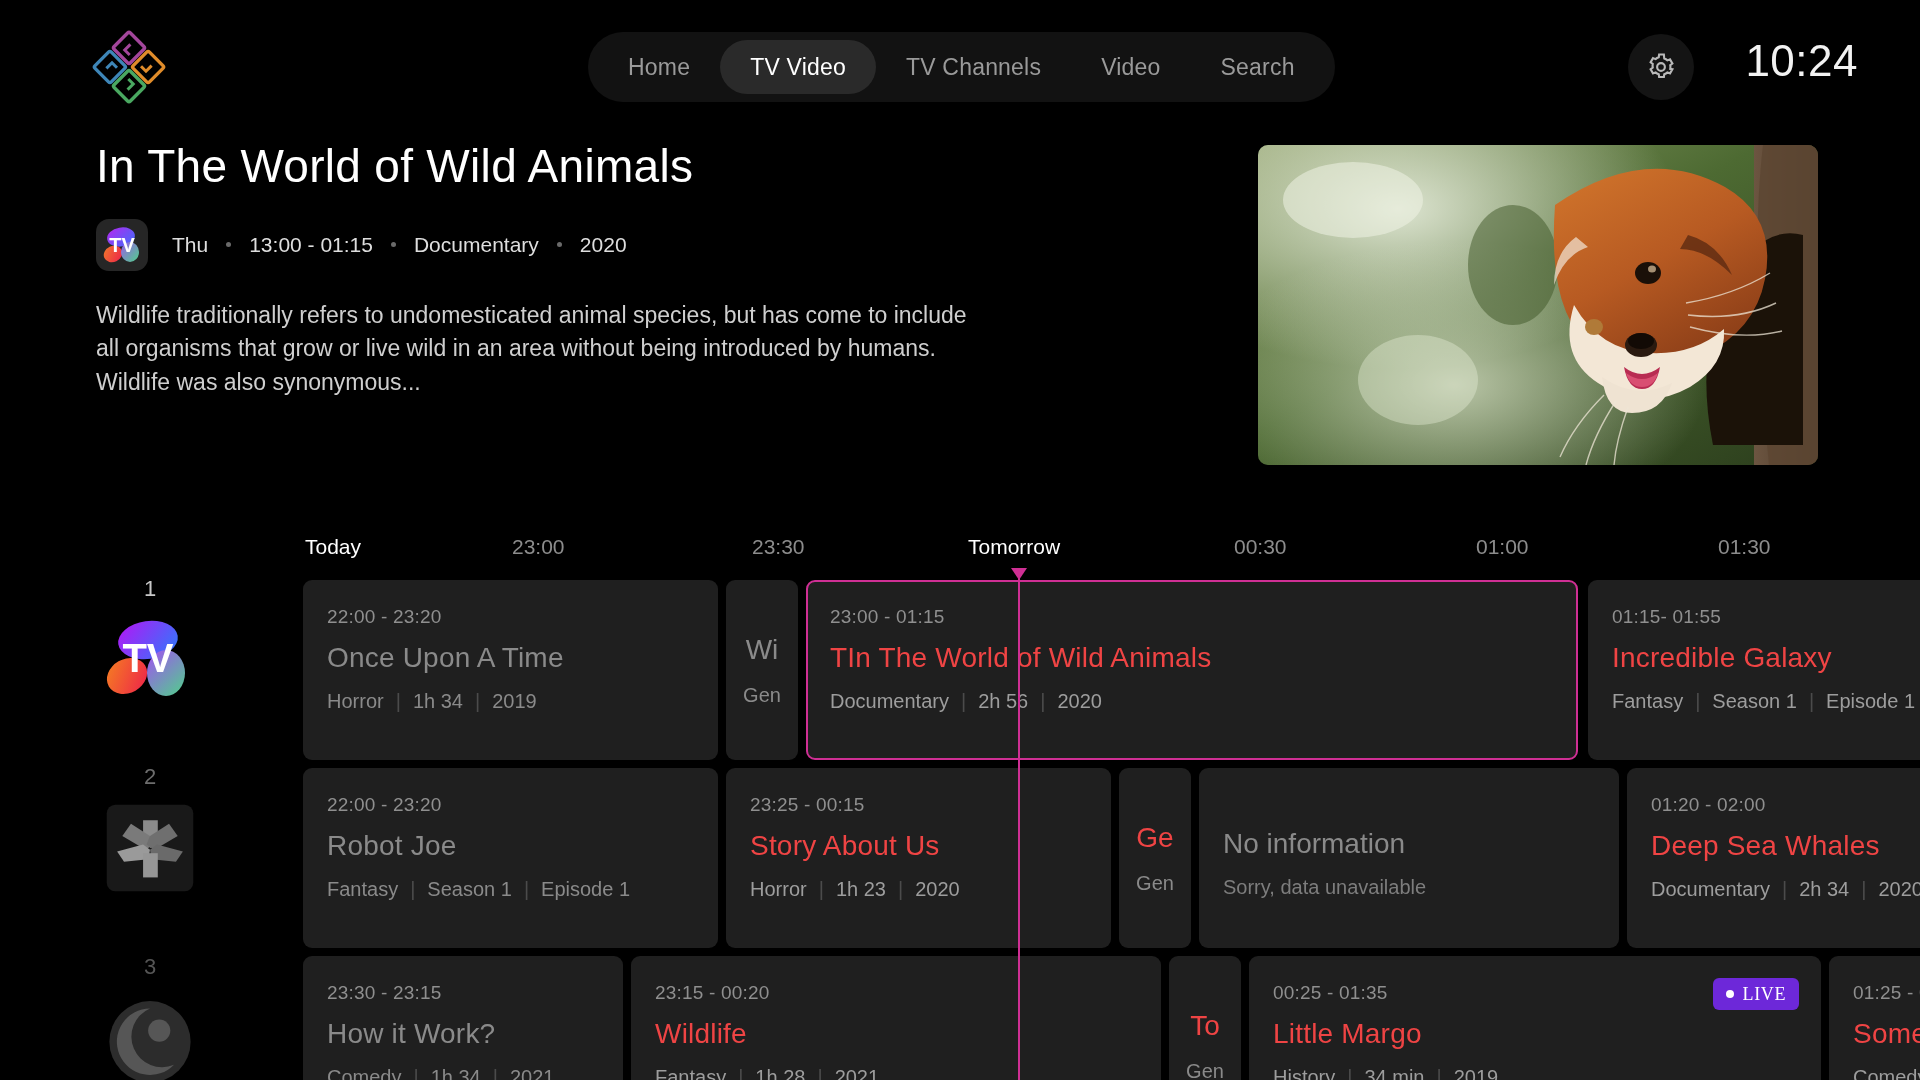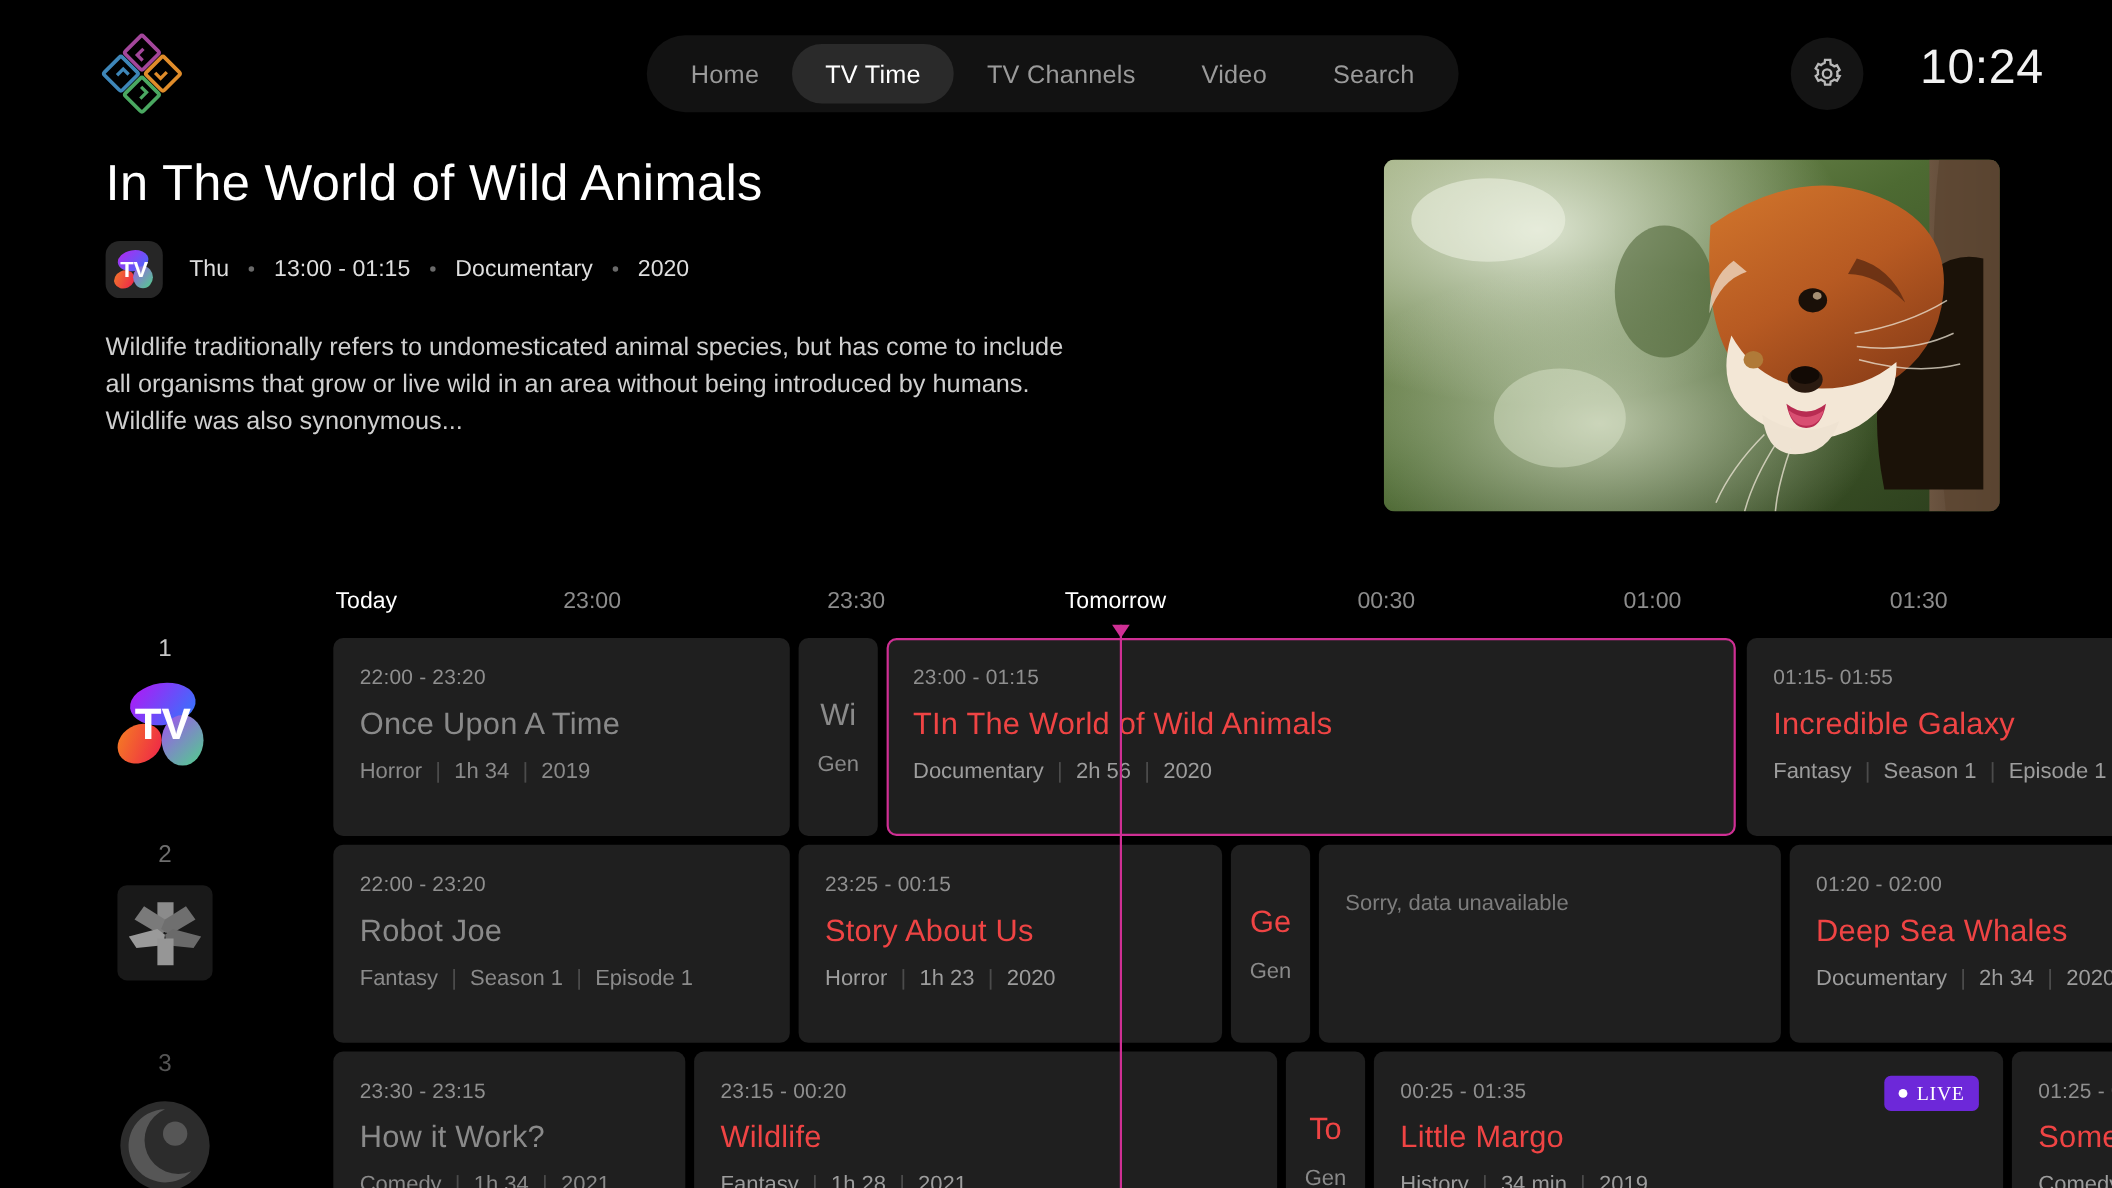--- a/index.html
+++ b/index.html
@@ -112,21 +112,21 @@
           <path d="M22 20 v8 h7" stroke="#a3469b" stroke-width="3"></path>
           <path d="M52 20 v8 h-7" stroke="#e08c2a" stroke-width="3"></path>
           <path d="M22 54 v-8 h7" stroke="#3e86b8" stroke-width="3"></path>
           <path d="M52 54 v-8 h-7" stroke="#4aa861" stroke-width="3"></path>
         </g>
       </svg>
     </div>
 
     <div class="nav">
       <div class="nav-item">Home</div>
-      <div class="nav-item active">TV Time</div>
+      <div class="nav-item active">TV Video</div>
       <div class="nav-item">TV Channels</div>
       <div class="nav-item">Video</div>
       <div class="nav-item">Search</div>
     </div>
 
     <div class="gear-btn">
       <svg width="30" height="30" viewBox="0 0 24 24" fill="none" stroke="#b9b9b9" stroke-width="1.7">
         <circle cx="12" cy="12" r="3.1"></circle>
         <path d="M19.4 13.5a7.6 7.6 0 0 0 0-3l1.7-1.3-1.9-3.3-2 .8a7.6 7.6 0 0 0-2.6-1.5L14.3 2h-3.8l-.3 2.2a7.6 7.6 0 0 0-2.6 1.5l-2-.8L3.7 8.2 5.4 9.5a7.6 7.6 0 0 0 0 3l-1.7 1.3 1.9 3.3 2-.8a7.6 7.6 0 0 0 2.6 1.5l.3 2.2h3.8l.3-2.2a7.6 7.6 0 0 0 2.6-1.5l2 .8 1.9-3.3z"></path>
       </svg>
@@ -375,20 +375,21 @@
             <span class="tag">2020</span>
           </div>
         </div>
 
         <div class="card narrow hi" style="left:816px;width:72px">
           <div class="nc-title">Ge</div>
           <div class="nc-tag">Gen</div>
         </div>
 
         <div class="card noinfo" style="left:896px;width:420px">
+          <div class="ni-title">No information</div>
           <div class="ni-sub">Sorry, data unavailable</div>
         </div>
 
         <div class="card hi" style="left:1324px;width:376px">
           <div class="card-time">01:20 - 02:00</div>
           <div class="card-title">Deep Sea Whales</div>
           <div class="card-tags">
             <span class="tag">Documentary</span>
             <span class="tag-sep">|</span>
             <span class="tag">2h 34</span>

